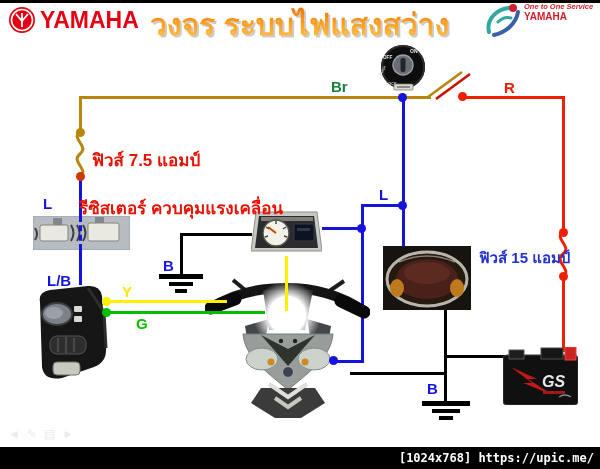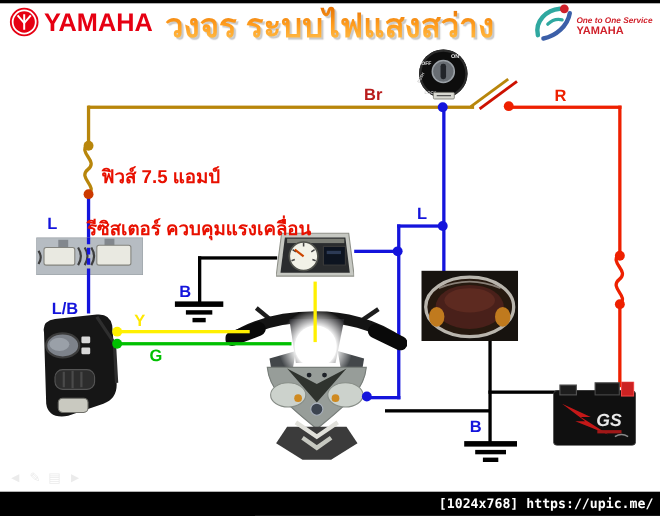--- a/index.html
+++ b/index.html
@@ -8,34 +8,34 @@
   .topbar{position:absolute;left:0;top:0;width:600px;height:3px;background:#000;}
   
   .brandwrap{position:absolute;left:8px;top:6px;display:flex;align-items:center;gap:4px;}
   .brandtext{color:#E60012;font-weight:900;font-size:23px;letter-spacing:0px;font-stretch:condensed;}
   .title{position:absolute;left:150px;top:2px;width:330px;
          font-size:30px;font-weight:bold;line-height:46px;
          background:linear-gradient(180deg,#e06a00 0%,#ff9d1e 45%,#ffd468 100%);
          -webkit-background-clip:text;background-clip:text;color:transparent;
          filter:drop-shadow(2px 2px 0px rgba(140,140,140,.45));}
   .svclogo{position:absolute;left:484px;top:2px;display:flex;align-items:flex-start;}
-  .svctext{margin-left:2px;margin-top:12px;line-height:10px;}
+  .svctext{margin-left:2px;line-height:10px;}
   .svc1{color:#D0202A;font-size:7.5px;font-weight:bold;font-style:italic;white-space:nowrap;}
   .svc2{color:#D0202A;font-size:10px;font-weight:900;}
   
   .wire{position:absolute;z-index:1;}
   .wire.h{height:3px;} .wire.v{width:3px;}
   .ov{z-index:3;}
   .brown{background:#B8860B;} .blue{background:#1414DC;} .red{background:#EE2000;}
   .yellow{background:#FFF000;} .green{background:#00C000;} .black{background:#000;}
   .dot{position:absolute;width:9px;height:9px;border-radius:50%;z-index:4;}
   .d-blue{background:#1414DC;} .d-red{background:#EE2000;} .d-brown{background:#B8860B;}
   .d-orange{background:#CC3A00;} .d-yellow{background:#FFF000;} .d-green{background:#00C000;}
   .lbl{position:absolute;font-weight:bold;font-size:15px;z-index:5;white-space:nowrap;}
-  .l-brown{color:#b91c1c;} .l-red{color:#EE2000;} .l-blue{color:#1414DC;}
+  .l-brown{color:#15803d;} .l-red{color:#EE2000;} .l-blue{color:#1414DC;}
   .l-yellow{color:#FFE800;} .l-green{color:#00C000;}
   .tlbl{position:absolute;font-weight:bold;font-size:17px;z-index:5;white-space:nowrap;}
   .t-red{color:#E81000;} .t-blue{color:#2233CC;font-size:15px;}
   .comp{position:absolute;z-index:2;}
   .dash{position:absolute;z-index:3;border-left:3px dashed #1414DC;width:0;}
   .gnd{position:absolute;z-index:3;}
   .g1{height:5px;background:#000;}
   .g2{height:4px;background:#000;margin:3px auto 0;}
   .g3{height:4px;background:#000;margin:3px auto 0;}
   
@@ -243,20 +243,21 @@
   <div class="lbl l-blue" style="left:379px;top:186px;">L</div>
   <div class="lbl l-blue" style="left:43px;top:195px;">L</div>
   <div class="lbl l-blue" style="left:47px;top:272px;">L/B</div>
   <div class="lbl l-yellow" style="left:122px;top:283px;">Y</div>
   <div class="lbl l-green" style="left:136px;top:315px;">G</div>
   <div class="lbl l-blue" style="left:163px;top:257px;">B</div>
   <div class="lbl l-blue" style="left:427px;top:380px;">B</div>
 
   <div class="tlbl t-red" style="left:92px;top:146px;">ฟิวส์ 7.5 แอมป์</div>
   <div class="tlbl t-red" style="left:79px;top:194px;">รีซิสเตอร์ ควบคุมแรงเคลื่อน</div>
+  <div class="tlbl t-blue" style="left:479px;top:246px;">ฟิวส์ 15 แอมป์</div>
 
   <div class="wmicons">
     <span>◄</span>
     <span>✎</span>
     <span>▤</span>
     <span>►</span>
   </div>
   <div class="footbar">[1024x768] https://upic.me/</div>
 </div>
 

